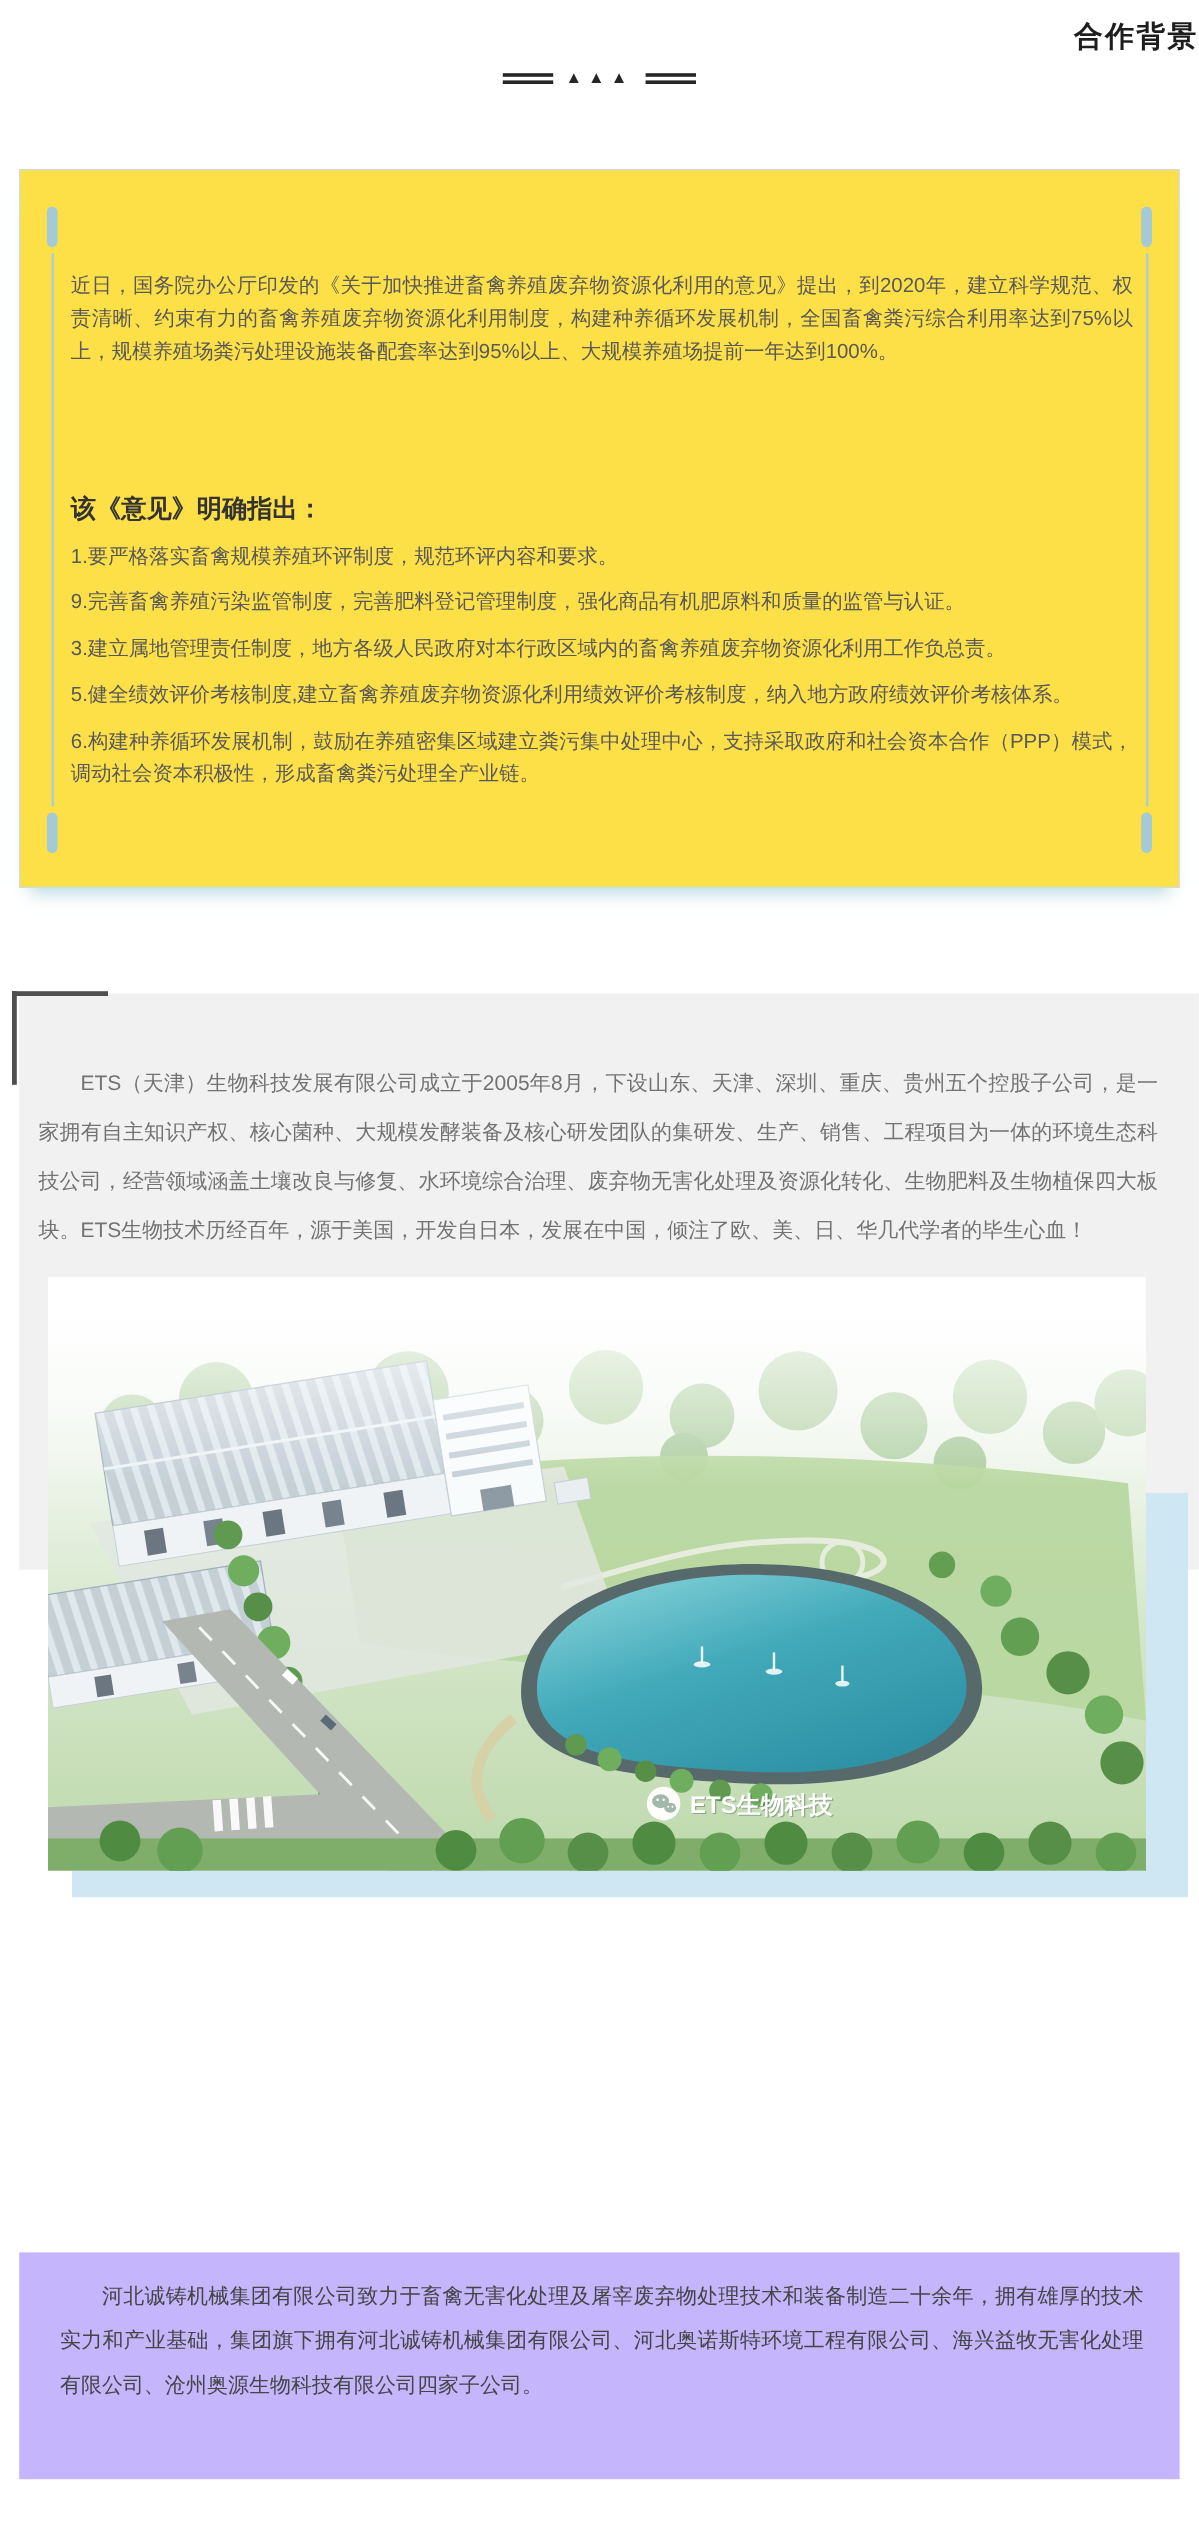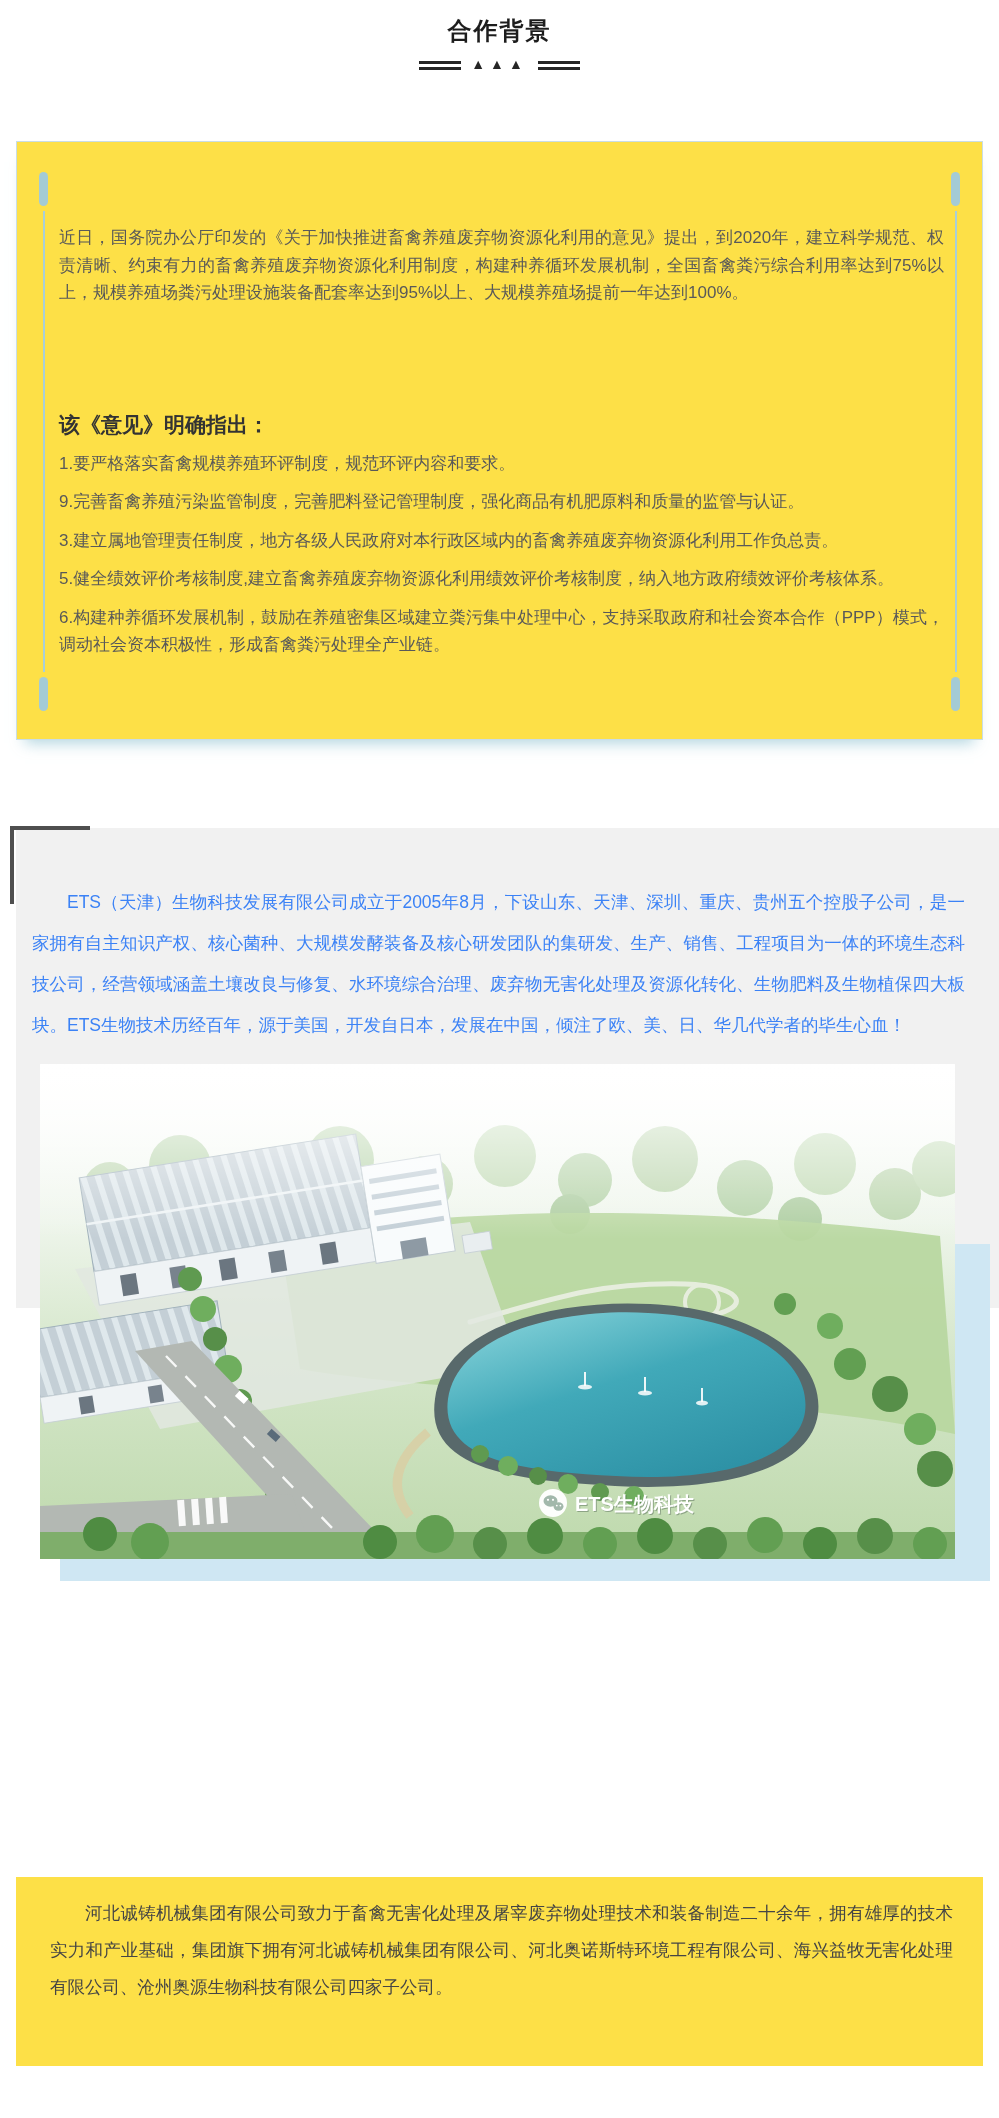--- a/index.html
+++ b/index.html
@@ -4,21 +4,21 @@
 <style>
   html,body{margin:0;padding:0;}
   body{
     width:999px;height:2118px;overflow:hidden;background:#ffffff;
     font-family:"Liberation Sans","DejaVu Sans",sans-serif;
     -webkit-text-size-adjust:none;
   }
   
   .header{padding-top:16px;text-align:center;}
   .page-title{
-    margin:0;font-size:24px;line-height:30px;font-weight:700;color:#1d1d1d;letter-spacing:2px;
+    margin:0;font-size:24px;line-height:30px;font-weight:700;color:#1d1d1d;letter-spacing:2px;text-align:right;
   }
   .decor-row{
     margin-top:11px;display:flex;align-items:center;justify-content:center;gap:10px;height:16px;
   }
   .decor-line{
     width:42px;height:9px;border-top:3px solid #262626;border-bottom:3px solid #262626;box-sizing:border-box;
   }
   .decor-triangles{
     font-size:14px;color:#262626;letter-spacing:5px;line-height:16px;transform:translateY(-1px);
   }
@@ -44,28 +44,28 @@
   .policy-item{margin-top:11px;}
   
   .ets-section{position:relative;margin-top:88px;}
   .ets-gray-bg{position:absolute;left:16px;right:0;top:0;height:480px;background:#f1f1f1;}
   .ets-bracket{
     position:absolute;left:10px;top:-2px;width:80px;height:78px;
     border-top:4px solid #4f4f4f;border-left:4px solid #4f4f4f;box-sizing:border-box;
   }
   .ets-paragraph{
     position:relative;margin:0;padding:54px 34px 0 32px;
-    font-size:17.5px;line-height:41px;color:#3b82f6;text-align:justify;text-indent:2em;
+    font-size:17.5px;line-height:41px;color:#737373;text-align:justify;text-indent:2em;
   }
   .photo-wrap{position:relative;margin:18px 0 26px 40px;width:915px;height:618px;}
   .photo-blue-bg{position:absolute;left:20px;top:180px;width:930px;height:337px;background:#cfe7f3;}
   .photo-svg{position:relative;display:block;width:915px;height:495px;z-index:1;}
   
   .partner-panel{
-    margin:195px 16px 0;background:#fde047;padding:18px 30px 60px 34px;box-sizing:border-box;
+    margin:195px 16px 0;background:#c4b5fd;padding:18px 30px 60px 34px;box-sizing:border-box;
   }
   .partner-paragraph{
     margin:0;font-size:17.5px;line-height:37px;color:#454545;text-align:justify;text-indent:2em;
   }
 </style>
 </head>
 <body>
 
 <div class="header">
   <h1 class="page-title">合作背景</h1>

